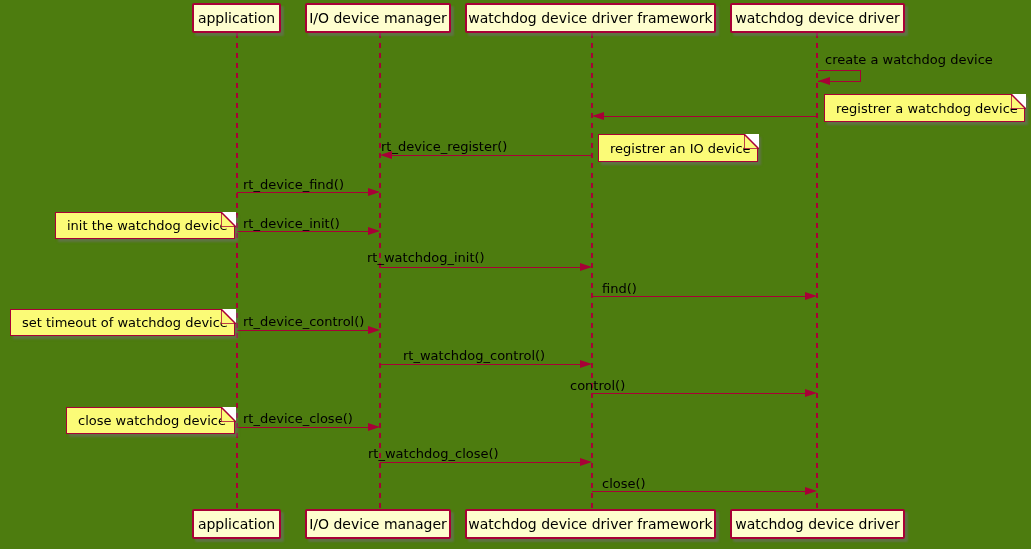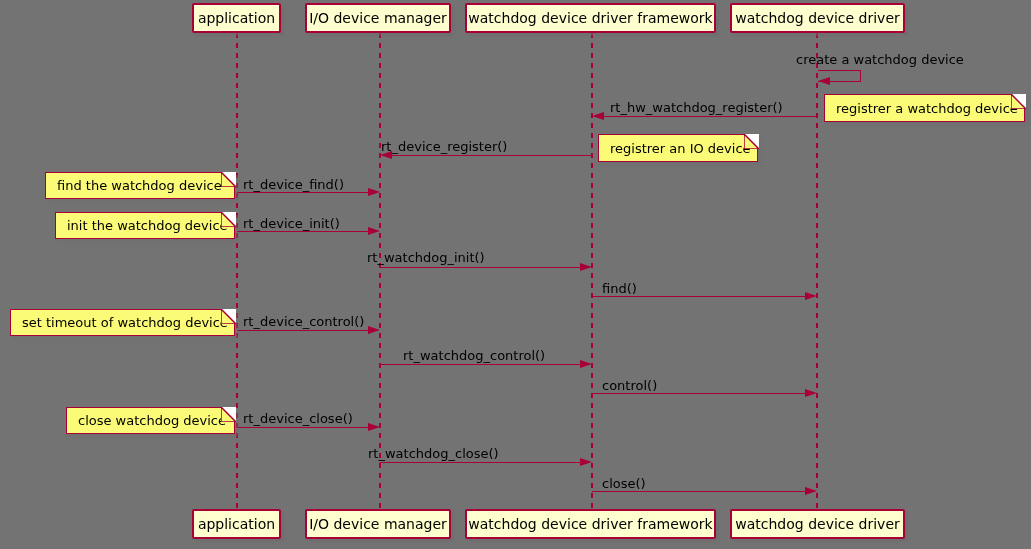--- a/index.html
+++ b/index.html
@@ -1,17 +1,17 @@
 <!DOCTYPE html>
 <html><head>
 <meta charset="utf-8">
 <style>
   * { margin:0; padding:0; box-sizing:border-box; }
   body { background:#ffffff; font-family:"DejaVu Sans","Liberation Sans",sans-serif; }
-  #canvas { position:relative; width:1031px; height:549px; background:#737373; overflow:hidden; }
+  #canvas { position:relative; width:1031px; height:549px; background:#4d7c0f; overflow:hidden; }
 
   .lifeline {
     position:absolute; top:33px; height:476px; width:2px;
     background:repeating-linear-gradient(to bottom,#A80036 0 5px,transparent 5px 10px);
   }
   .participant {
     position:absolute; height:30px;
     background:#FEFECE; border:2px solid #A80036; border-radius:2px;
     display:flex; align-items:center; justify-content:center;
     font-size:14px; color:#000;
@@ -57,25 +57,24 @@
   <div class="participant" style="left:192px;top:3px;width:89px">application</div>
   <div class="participant" style="left:305px;top:3px;width:146px">I/O device manager</div>
   <div class="participant" style="left:465px;top:3px;width:251px">watchdog device driver framework</div>
   <div class="participant" style="left:730px;top:3px;width:175px">watchdog device driver</div>
 
   <div class="participant" style="left:192px;top:509px;width:89px">application</div>
   <div class="participant" style="left:305px;top:509px;width:146px">I/O device manager</div>
   <div class="participant" style="left:465px;top:509px;width:251px">watchdog device driver framework</div>
   <div class="participant" style="left:730px;top:509px;width:175px">watchdog device driver</div>
 
-  <div class="msg-label" style="left:796px;top:52px">create a watchdog device</div>
+  <div class="msg-label" style="left:825px;top:52px">create a watchdog device</div>
   <div class="self-loop"></div>
   <span class="ah-l" style="left:818px;top:77px"></span>
 
-  <div class="msg-label" style="left:610px;top:100px">rt_hw_watchdog_register()</div>
   <div class="msg-line" style="left:603px;top:116px;width:214px"></div>
   <span class="ah-l" style="left:592px;top:112px"></span>
 
   <div class="msg-label" style="left:381px;top:139px">rt_device_register()</div>
   <div class="msg-line" style="left:391px;top:155px;width:201px"></div>
   <span class="ah-l" style="left:380px;top:151px"></span>
 
   <div class="msg-label" style="left:243px;top:177px">rt_device_find()</div>
   <div class="msg-line" style="left:237px;top:192px;width:132px"></div>
   <span class="ah-r" style="left:368px;top:188px"></span>
@@ -93,21 +92,21 @@
   <span class="ah-r" style="left:805px;top:292px"></span>
 
   <div class="msg-label" style="left:243px;top:314px">rt_device_control()</div>
   <div class="msg-line" style="left:237px;top:330px;width:132px"></div>
   <span class="ah-r" style="left:368px;top:326px"></span>
 
   <div class="msg-label" style="left:403px;top:348px">rt_watchdog_control()</div>
   <div class="msg-line" style="left:380px;top:364px;width:201px"></div>
   <span class="ah-r" style="left:580px;top:360px"></span>
 
-  <div class="msg-label" style="left:602px;top:378px">control()</div>
+  <div class="msg-label" style="left:570px;top:378px">control()</div>
   <div class="msg-line" style="left:592px;top:393px;width:214px"></div>
   <span class="ah-r" style="left:805px;top:389px"></span>
 
   <div class="msg-label" style="left:243px;top:411px">rt_device_close()</div>
   <div class="msg-line" style="left:237px;top:427px;width:132px"></div>
   <span class="ah-r" style="left:368px;top:423px"></span>
 
   <div class="msg-label" style="left:368px;top:446px">rt_watchdog_close()</div>
   <div class="msg-line" style="left:380px;top:462px;width:201px"></div>
   <span class="ah-r" style="left:580px;top:458px"></span>
@@ -118,27 +117,20 @@
 
   <div class="note" style="left:824px;top:94px;width:201px;height:28px">
     <span>registrer a watchdog device</span>
     <svg class="fold" viewBox="0 0 15 15">
         <path d="M0,0 L15,0 L15,15 Z" fill="#ffffff"></path>
         <path d="M0,0 L15,15 L0,15 Z" fill="#FBFB77" stroke="#A80036" stroke-width="1.5"></path>
       </svg>
   </div>
   <div class="note" style="left:598px;top:134px;width:160px;height:28px">
     <span>registrer an IO device</span>
-    <svg class="fold" viewBox="0 0 15 15">
-        <path d="M0,0 L15,0 L15,15 Z" fill="#ffffff"></path>
-        <path d="M0,0 L15,15 L0,15 Z" fill="#FBFB77" stroke="#A80036" stroke-width="1.5"></path>
-      </svg>
-  </div>
-  <div class="note" style="left:45px;top:172px;width:190px;height:27px">
-    <span>find the watchdog device</span>
     <svg class="fold" viewBox="0 0 15 15">
         <path d="M0,0 L15,0 L15,15 Z" fill="#ffffff"></path>
         <path d="M0,0 L15,15 L0,15 Z" fill="#FBFB77" stroke="#A80036" stroke-width="1.5"></path>
       </svg>
   </div>
   <div class="note" style="left:55px;top:212px;width:180px;height:27px">
     <span>init the watchdog device</span>
     <svg class="fold" viewBox="0 0 15 15">
         <path d="M0,0 L15,0 L15,15 Z" fill="#ffffff"></path>
         <path d="M0,0 L15,15 L0,15 Z" fill="#FBFB77" stroke="#A80036" stroke-width="1.5"></path>

